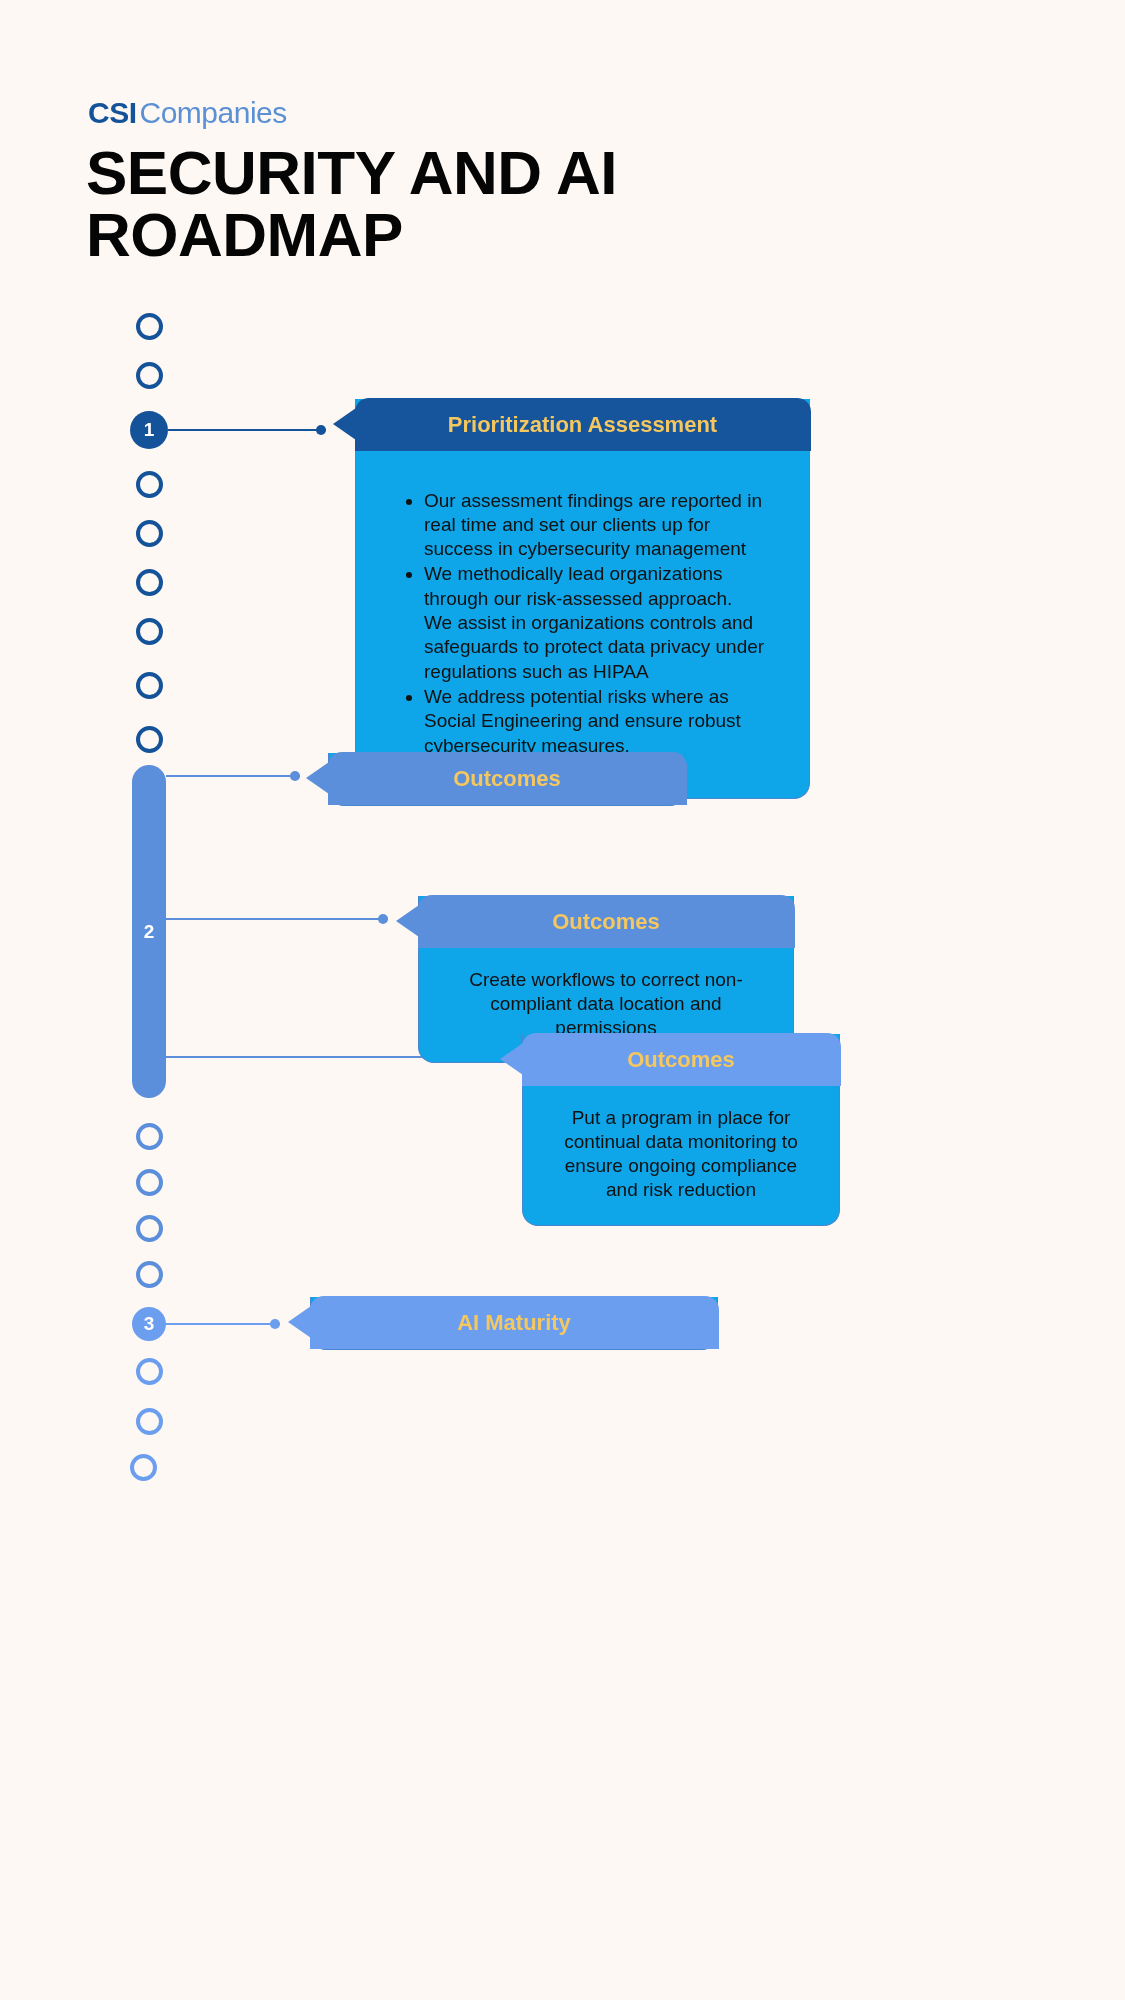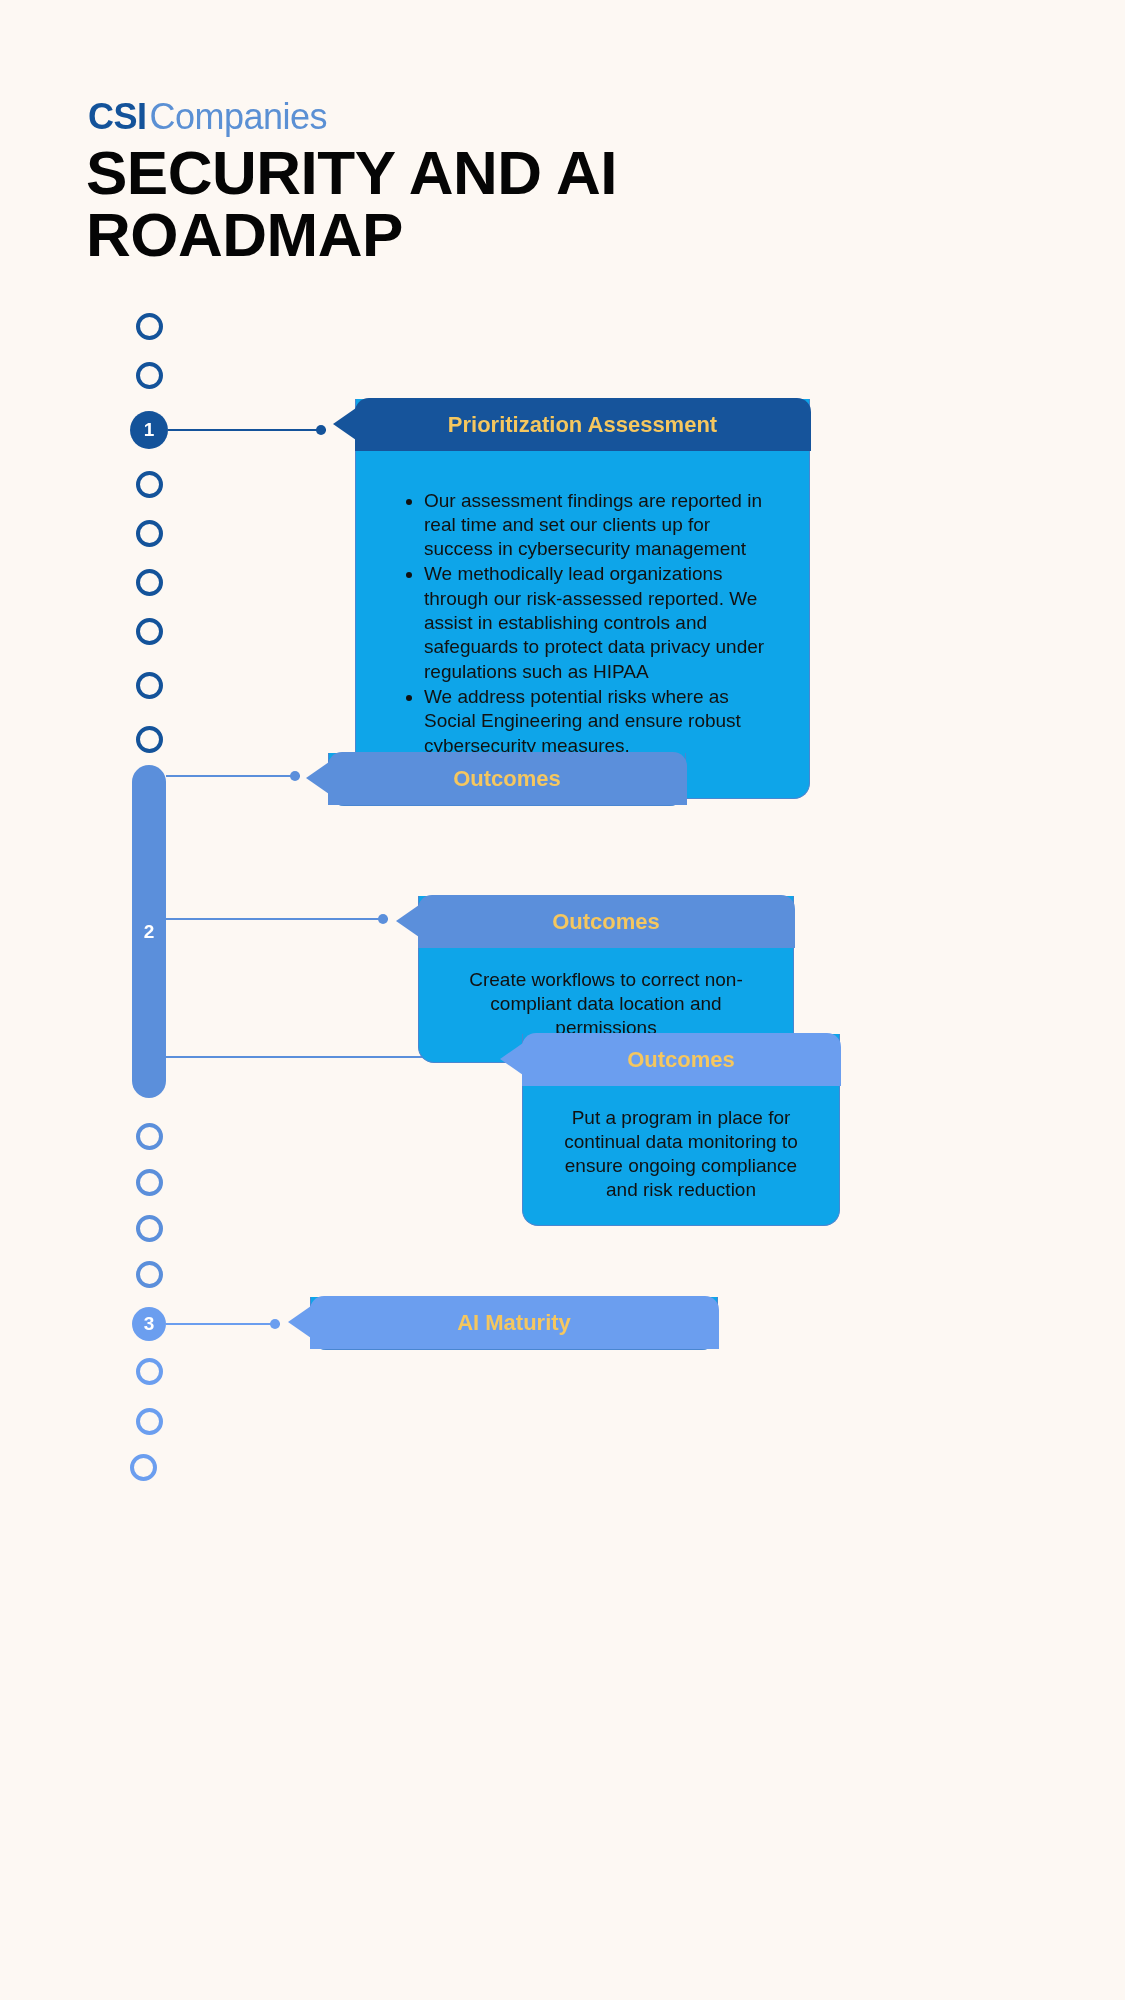--- a/index.html
+++ b/index.html
@@ -13,21 +13,21 @@
     font-family: "Liberation Sans", sans-serif;
     position: relative;
     overflow: hidden;
   }
 
   
   .logo {
     position: absolute;
     left: 88px;
     top: 96px;
-    font-size: 36px;
+    font-size: 30px;
     letter-spacing: -0.5px;
     white-space: nowrap;
   }
   .logo-csi {
     font-weight: 700;
     color: #14539A;
   }
   .logo-companies {
     font-weight: 400;
     color: #5B90D4;
@@ -248,21 +248,21 @@
   <div class="dot"></div>
 </div>
 
 <div class="card" style="left:355px; top:399px; width:455px;">
   <div class="card-head head-dark">
     <span>Prioritization Assessment</span>
   </div>
   <div class="card-body">
     <ul>
       <li>Our assessment findings are reported in real time and set our clients up for success in cybersecurity management</li>
-      <li>We methodically lead organizations through our risk-assessed reported. We assist in establishing controls and safeguards to protect data privacy under regulations such as HIPAA</li>
+      <li>We methodically lead organizations through our risk-assessed approach. We assist in organizations controls and safeguards to protect data privacy under regulations such as HIPAA</li>
       <li>We address potential risks where as Social Engineering and ensure robust cybersecurity measures.</li>
     </ul>
   </div>
 </div>
 
 <div class="card" style="left:328px; top:753px; width:358px;">
   <div class="card-head head-mid">
     <span>Outcomes</span>
   </div>
 </div>

